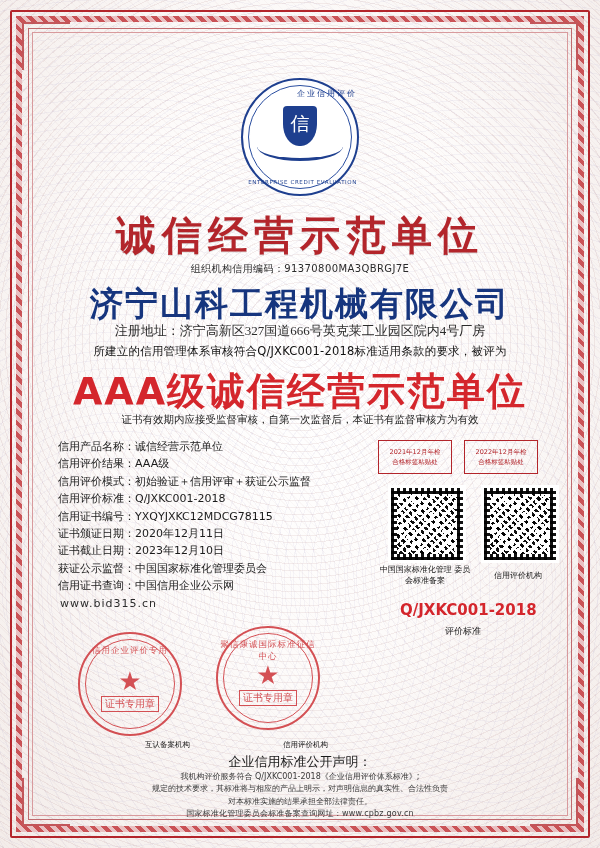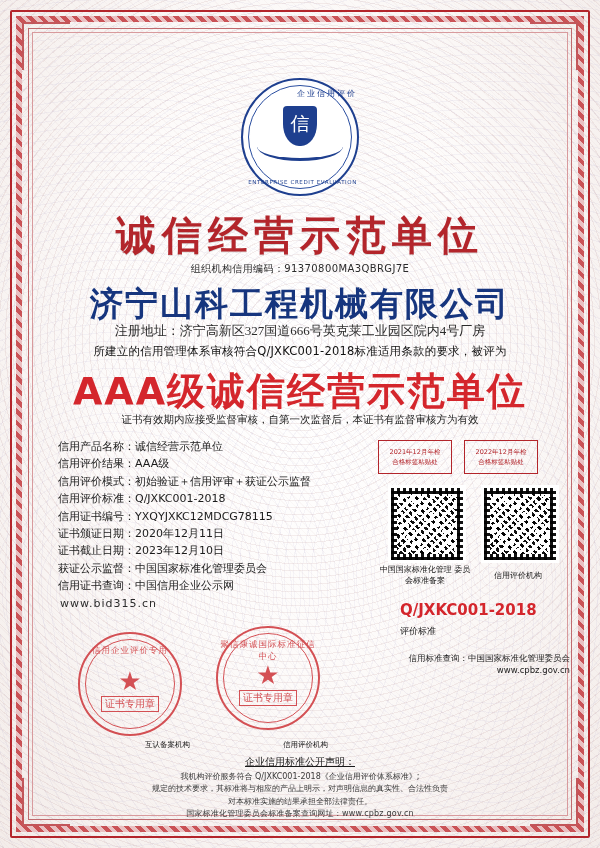--- a/index.html
+++ b/index.html
@@ -284,21 +284,21 @@
     font-family: "DejaVu Sans", sans-serif;
     font-size: 15px;
     font-weight: bold;
     color: #d4262c;
     line-height: 17px;
   }
   .stdno .sub {
     font-size: 9px;
     color: #1a1a1a;
     font-weight: normal;
-    text-align: left;
+    text-align: center;
     width: 126px;
     margin-top: 4px;
   }
 
   .stdquery {
     position: absolute;
     left: 300px;
     top: 612px;
     width: 230px;
     text-align: right;
@@ -372,24 +372,23 @@
     position: absolute;
     left: 20px; right: 20px;
     top: 716px;
     text-align: center;
     font-family: "DejaVu Sans", sans-serif;
     font-size: 8px;
     color: #3a3a3a;
     line-height: 12.5px;
   }
   .footer .ftitle {
-    font-size: 10px;
+    font-size: 13px;
     color: #1a1a1a;
     margin-bottom: 2px;
-    text-decoration: underline;
   }
   .footer .flast { letter-spacing: .2px; }
 </style>
 </head>
 <body>
 
 <div class="cert">
   <div class="guilloche"></div>
   <div class="border-outer"></div>
   <div class="border-mid"></div>
@@ -471,22 +470,20 @@
     <div class="qr right"></div>
     <div class="qrcap left">中国国家标准化管理
 委员会标准备案</div>
     <div class="qrcap right">信用评价机构</div>
 
     <div class="stdno">
       <div>Q/JXKC001-2018</div>
       <div class="sub">评价标准</div>
     </div>
 
-    <div class="stdquery" style="white-space: pre-line;">信用标准查询：中国国家标准化管理委员会
-www.cpbz.gov.cn</div>
 
     <div class="seal one">
       <div class="arc">信用企业评价专用</div>
       <div class="star">★</div>
       <div class="txt">证书专用章</div>
     </div>
     <div class="seal two">
       <div class="arc">聚信康诚国际标准征信中心</div>
       <div class="star">★</div>
       <div class="txt">证书专用章</div>

